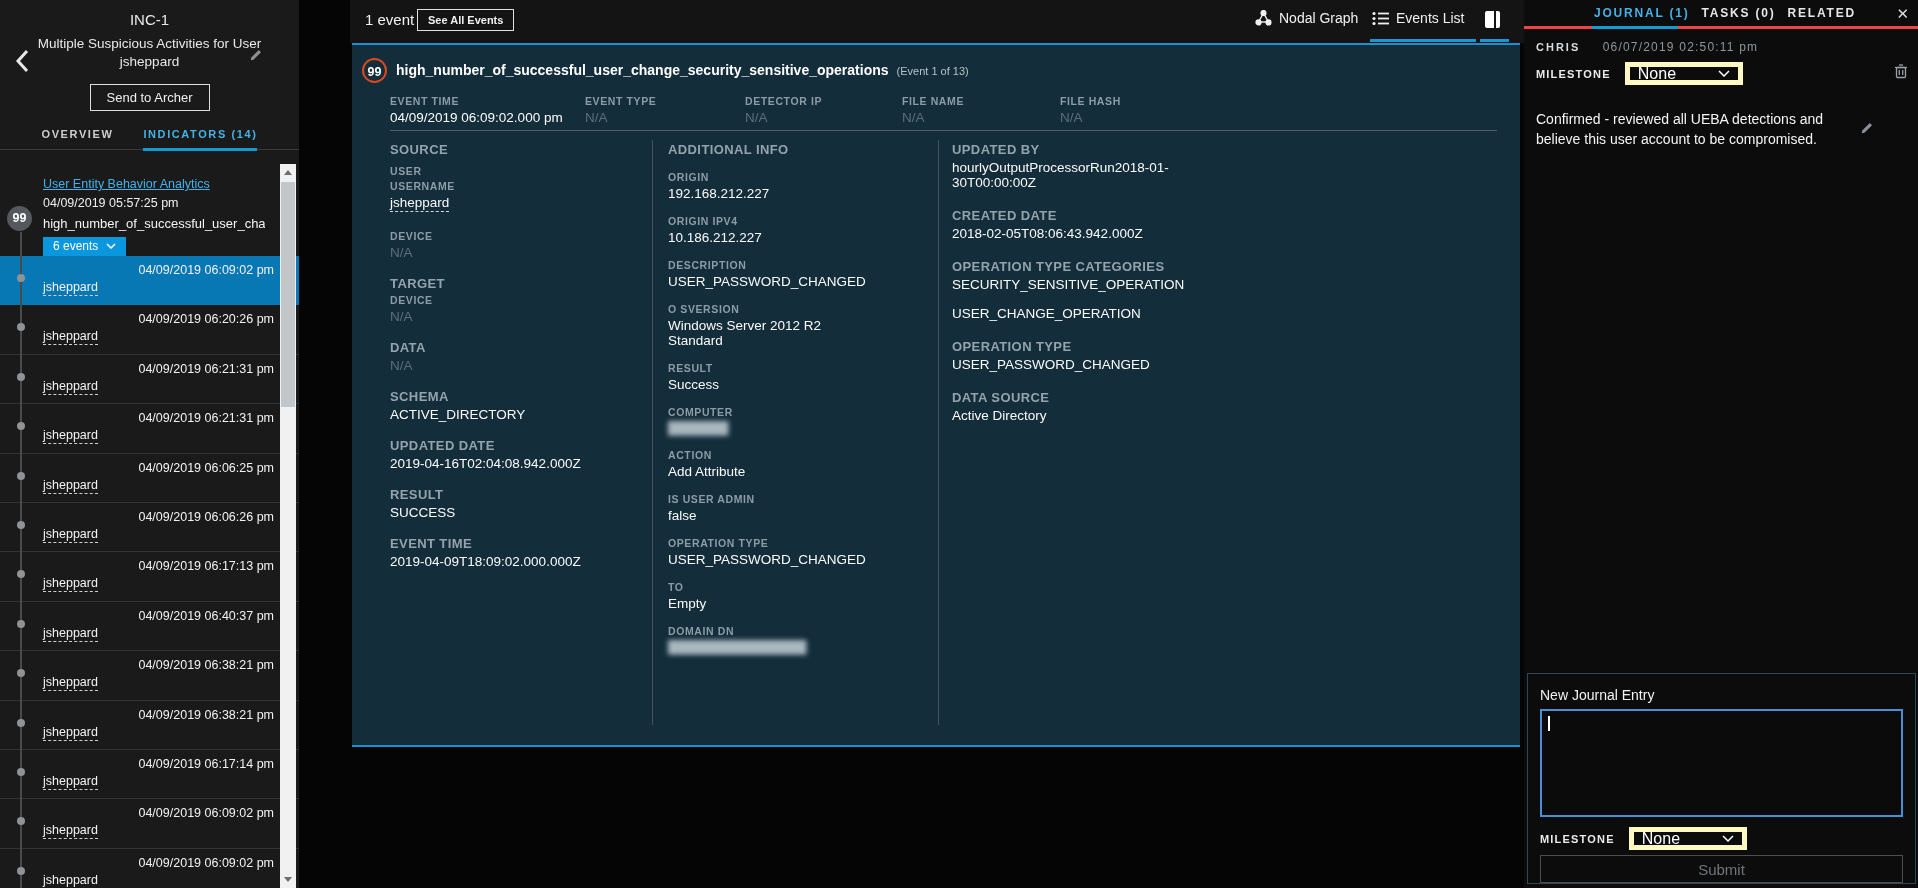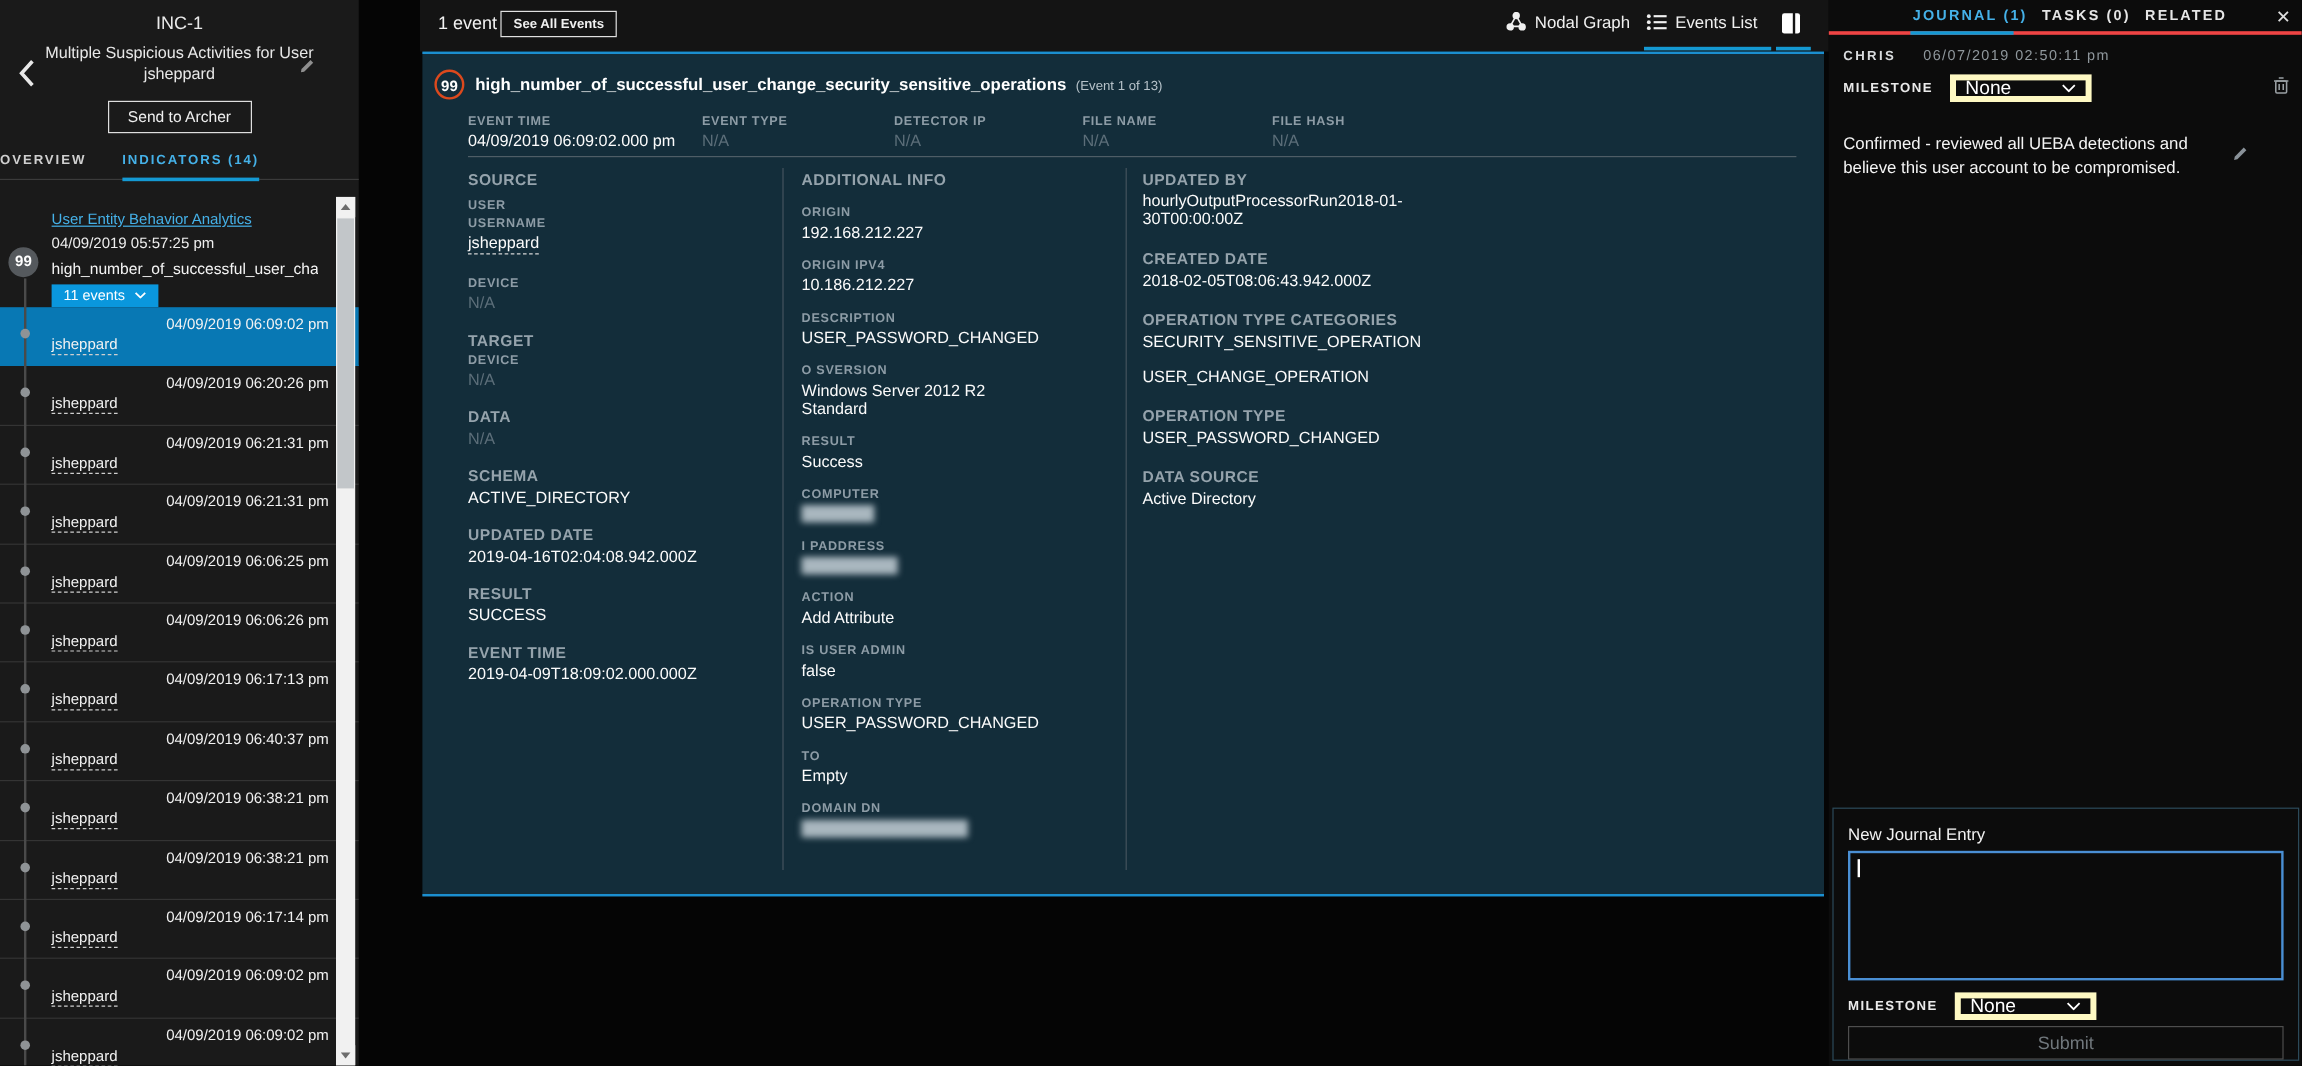--- a/index.html
+++ b/index.html
@@ -7,21 +7,21 @@
     font-family:"Liberation Sans", sans-serif; color:#f0f0f0; }
 
   
   .sidebar { position:absolute; left:0; top:0; width:299px; height:888px; background:#1a1a1a; }
   .sb-back { position:absolute; left:12px; top:48px; width:22px; height:26px; cursor:pointer; }
   .sb-id { text-align:center; padding-top:11px; font-size:15px; color:#eaeaea; }
   .sb-name { width:236px; margin:7px auto 0; text-align:center; font-size:13.5px; line-height:1.32; color:#e8e8e8; }
   .sb-pencil { position:absolute; right:36px; top:48px; }
   .sb-archer { display:block; margin:13px auto 0; padding:5px 16px; background:transparent;
     border:1px solid #dedede; color:#efefef; font-size:13px; font-family:inherit; cursor:pointer; }
-  .sb-tabs { display:flex; justify-content:flex-start; gap:30px; margin-top:17px; border-bottom:1px solid #3b3b3b; }
+  .sb-tabs { display:flex; justify-content:center; gap:30px; margin-top:17px; border-bottom:1px solid #3b3b3b; }
   .sb-tab { font-size:11px; font-weight:bold; letter-spacing:1.6px; color:#cfcfcf; padding-bottom:9px; cursor:pointer; }
   .sb-tab.active { color:#45b1e8; border-bottom:3px solid #1499d3; margin-bottom:-2px; padding-bottom:6px; }
 
   .sb-list { position:absolute; left:0; top:164px; right:0; bottom:0; overflow:hidden; }
   .ind-head { position:relative; padding:10px 0 0 43px; }
   .ind-link { display:inline-block; color:#45b1e8; font-size:12.5px; text-decoration:underline; cursor:pointer; }
   .ind-time { margin-top:4px; font-size:12.5px; color:#efefef; }
   .ind-score { position:absolute; left:7px; top:42px; width:25px; height:25px; border-radius:50%;
     background:#55595d; color:#fff; font-size:12.5px; font-weight:bold; text-align:center; line-height:25px; }
   .ind-title { margin-top:6px; width:222px; font-size:13px; color:#f4f4f4; white-space:nowrap; overflow:hidden; }
@@ -127,21 +127,21 @@
     <div class="sb-tab active">INDICATORS (14)</div>
   </div>
 
   <div class="sb-list">
     <div class="ind-head">
       <span class="ind-link">User Entity Behavior Analytics</span>
       <div class="ind-time">04/09/2019 05:57:25 pm</div>
       <div class="ind-score">99</div>
       <div class="ind-title">high_number_of_successful_user_change_...</div>
       <div class="ind-badge">
-        <span>11 events</span>
+        <span>6 events</span>
         <svg width="10" height="6" viewBox="0 0 10 6">
             <polyline points="1,1 5,5 9,1" fill="none" stroke="#fff" stroke-width="1.5"></polyline>
           </svg>
       </div>
     </div>
 
     <div class="ev-item selected"><span class="ev-dot"></span><div class="ev-time">04/09/2019 06:09:02 pm</div><span class="ev-user">jsheppard</span></div>
     <div class="ev-item"><span class="ev-dot"></span><div class="ev-time">04/09/2019 06:20:26 pm</div><span class="ev-user">jsheppard</span></div>
     <div class="ev-item"><span class="ev-dot"></span><div class="ev-time">04/09/2019 06:21:31 pm</div><span class="ev-user">jsheppard</span></div>
     <div class="ev-item"><span class="ev-dot"></span><div class="ev-time">04/09/2019 06:21:31 pm</div><span class="ev-user">jsheppard</span></div>
@@ -275,24 +275,20 @@
       </div>
     <div class="g">
         <div class="lbl">RESULT</div>
         <div class="val">Success</div>
       </div>
     <div class="g">
         <div class="lbl">COMPUTER</div>
         <div class="val blur">█████████</div>
       </div>
     <div class="g">
-        <div class="lbl">I PADDRESS</div>
-        <div class="val blur">████████████</div>
-      </div>
-    <div class="g">
         <div class="lbl">ACTION</div>
         <div class="val">Add Attribute</div>
       </div>
     <div class="g">
         <div class="lbl">IS USER ADMIN</div>
         <div class="val">false</div>
       </div>
     <div class="g">
         <div class="lbl">OPERATION TYPE</div>
         <div class="val">USER_PASSWORD_CHANGED</div>

